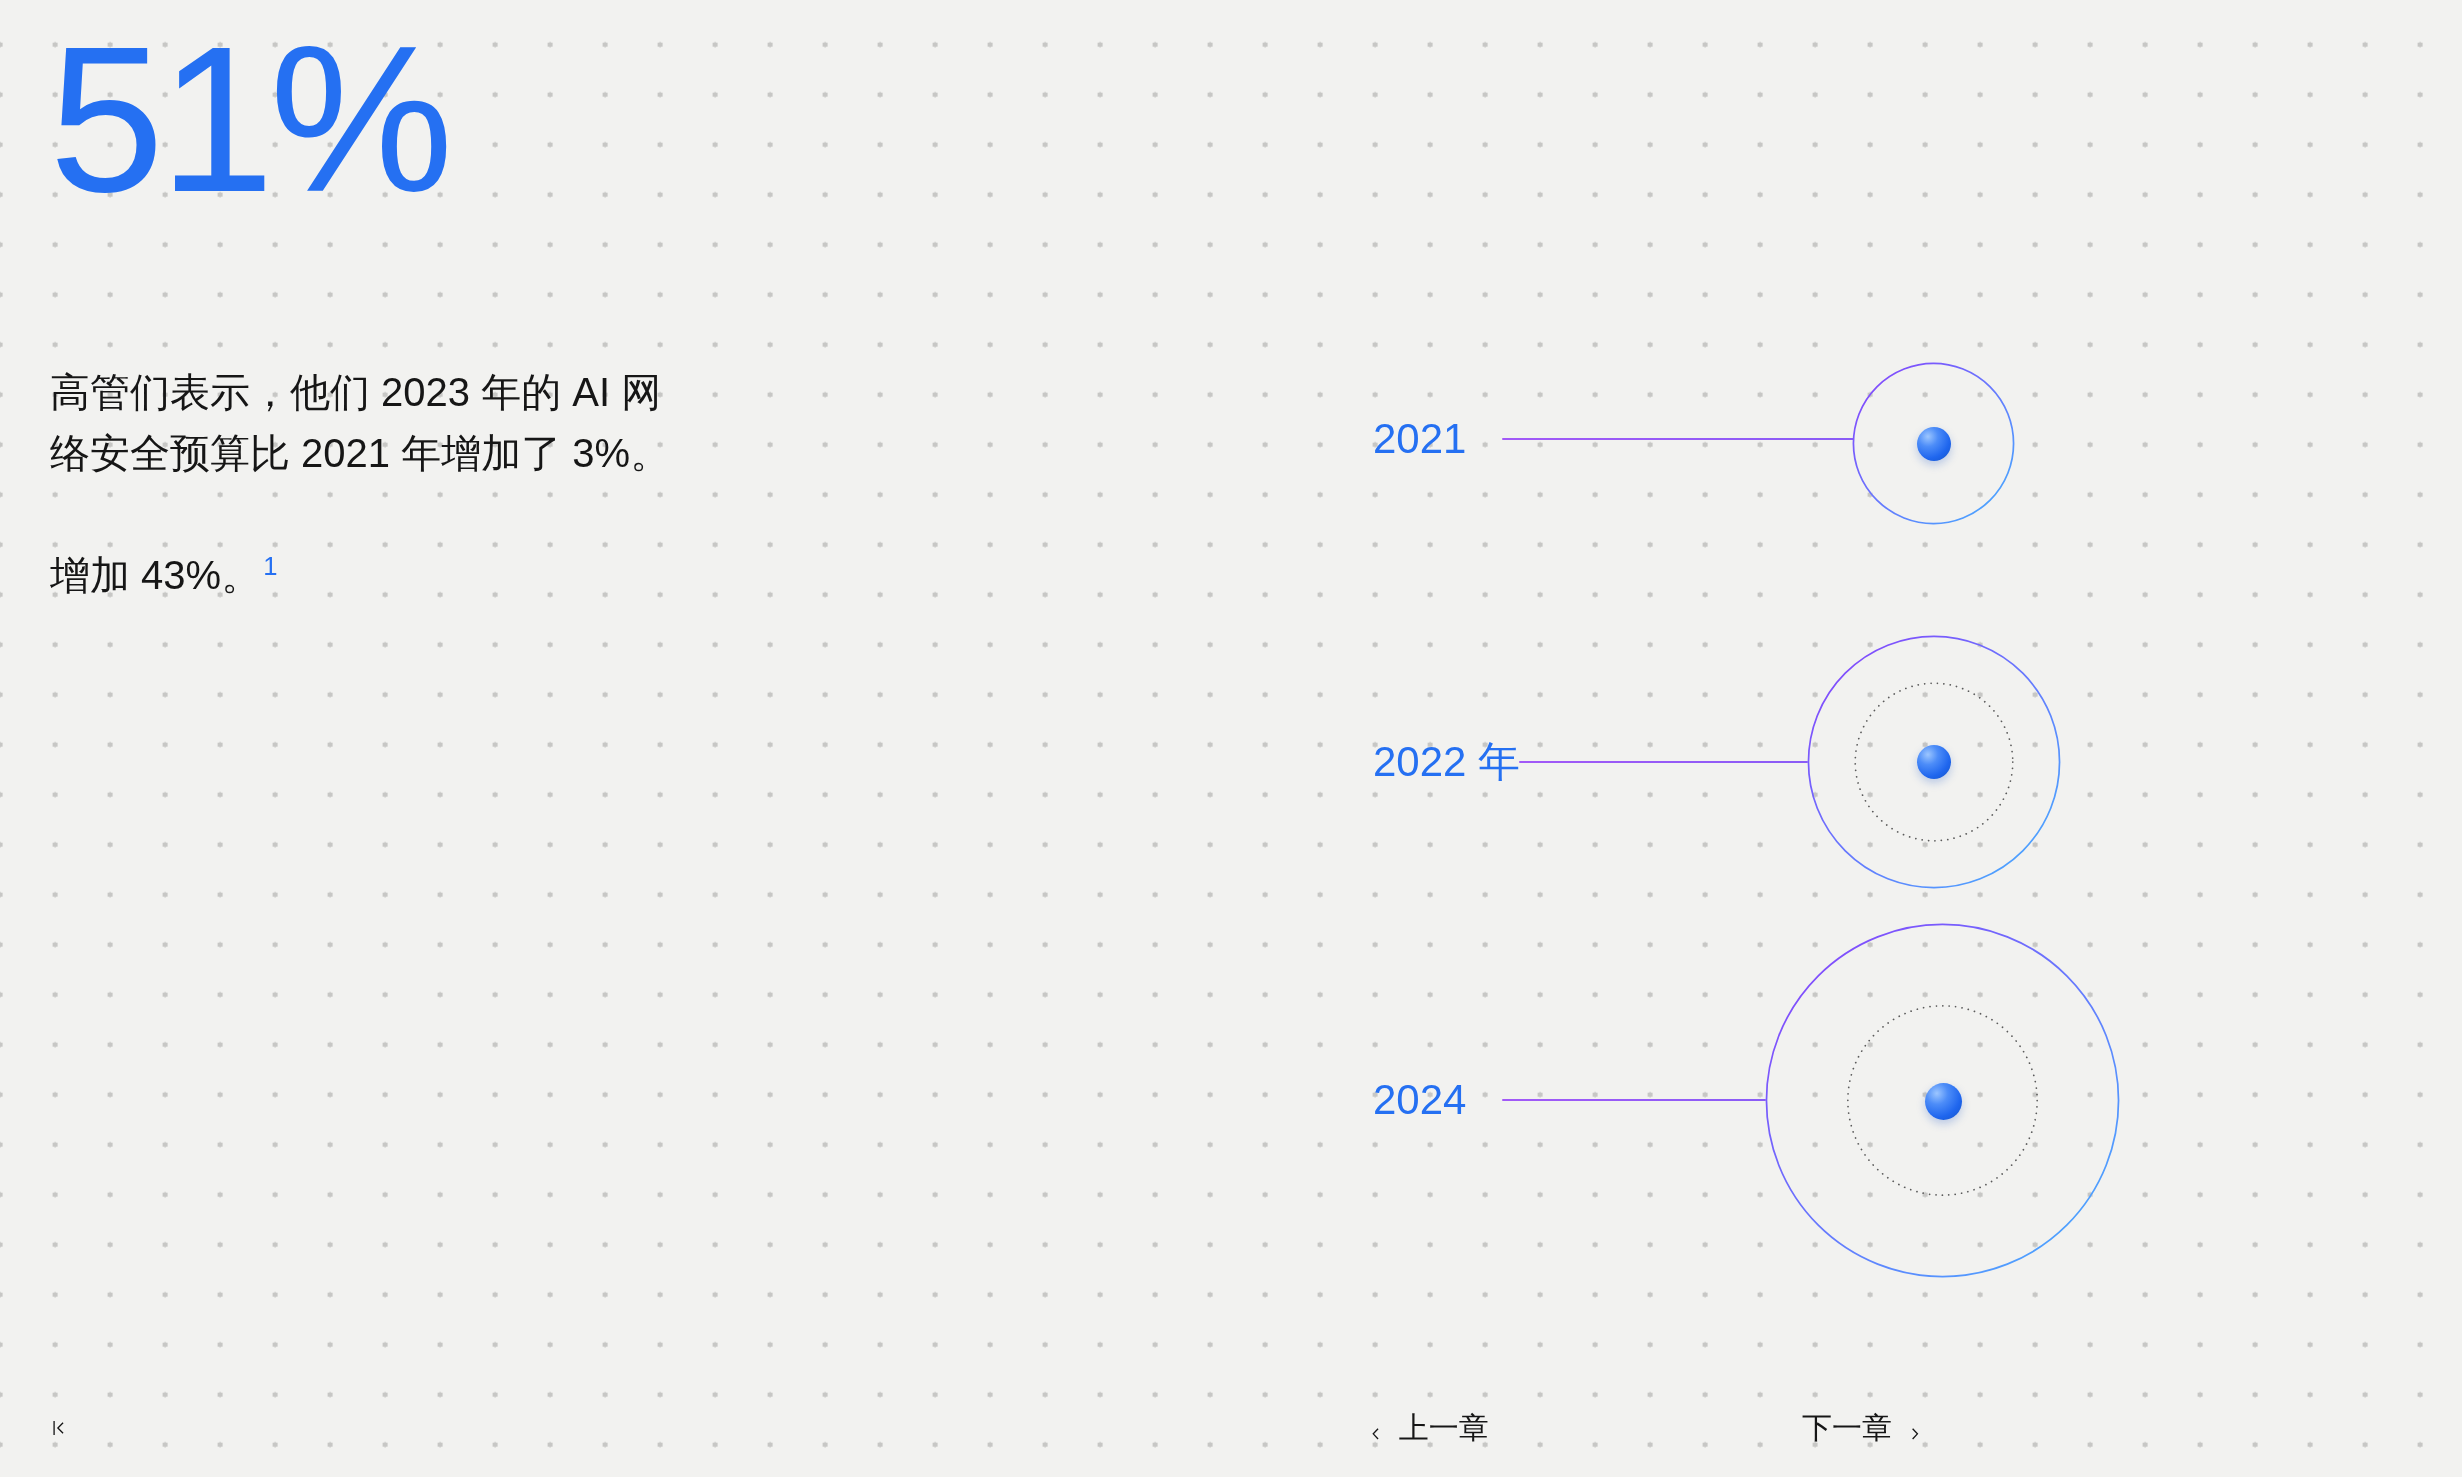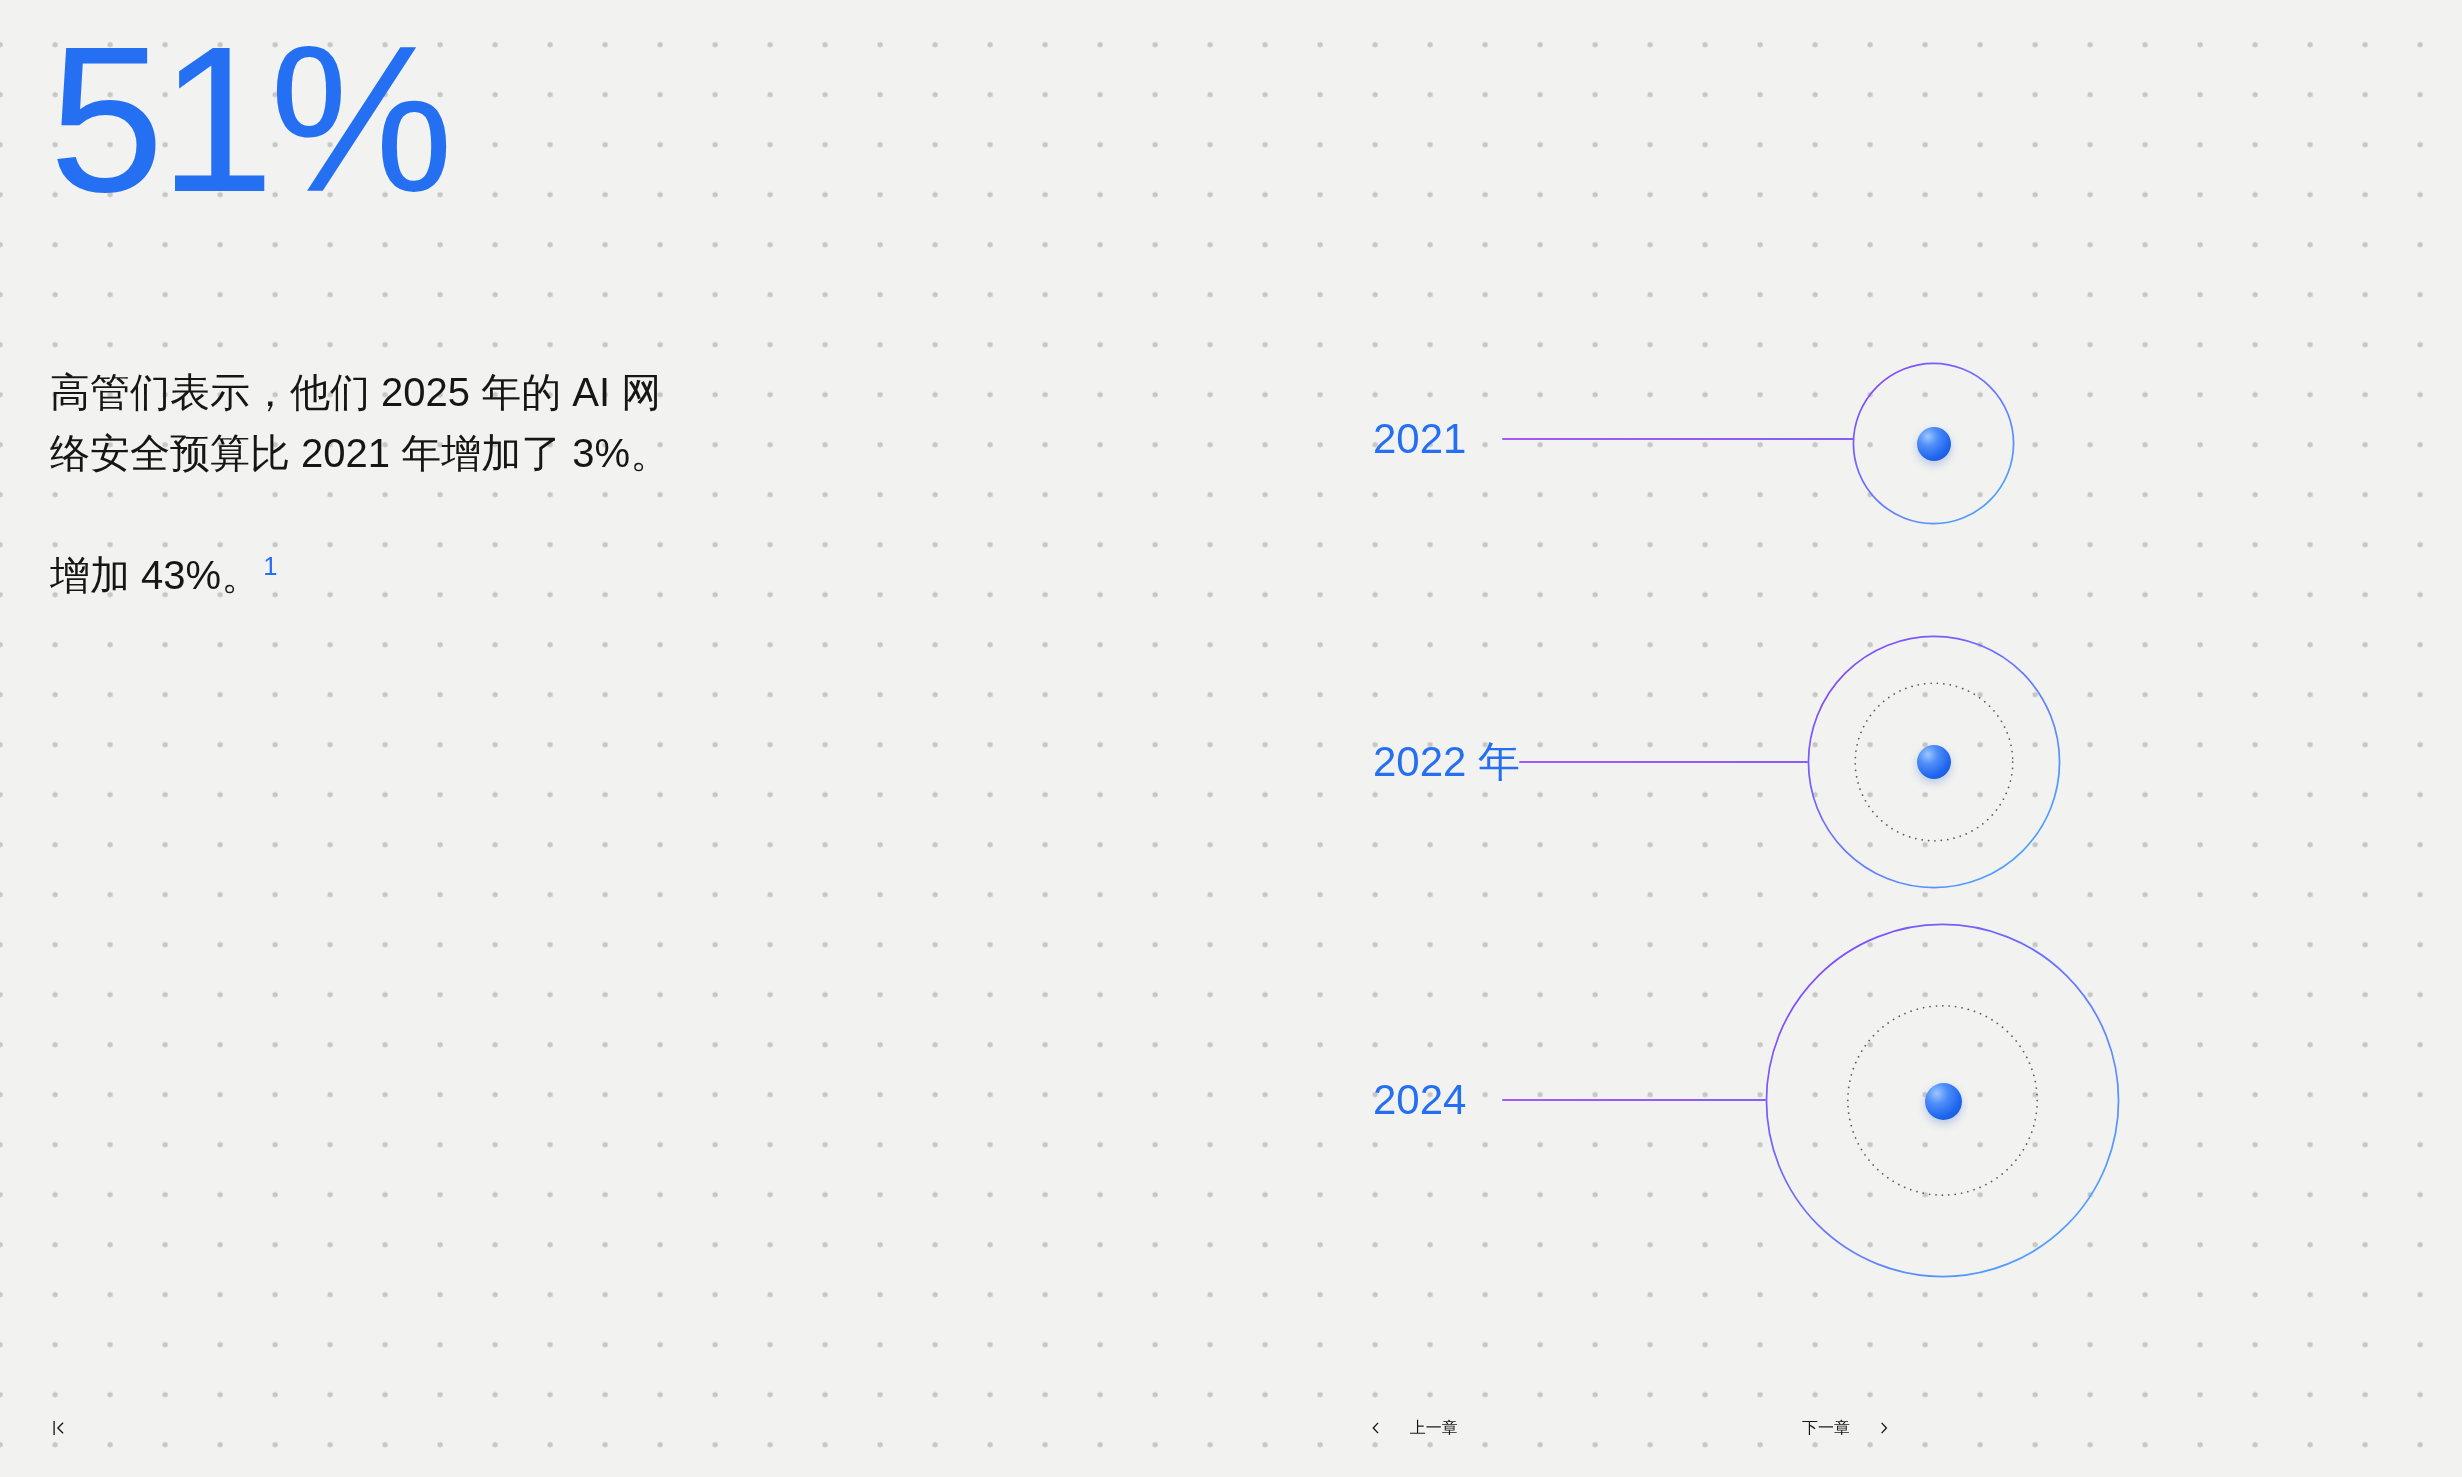--- a/index.html
+++ b/index.html
@@ -40,34 +40,34 @@
     position:absolute;border-radius:50%;
     background:radial-gradient(circle at 32% 28%,#9cc6ff 0%,#4d8df8 30%,#1f66ee 65%,#1452c4 100%);
     box-shadow:0 3.9px 8.9px rgba(20,80,200,0.25);
   }
   footer{
     position:absolute;left:0;top:1401px;width:100%;height:54px;
     color:#161616;font-size:22.7px;
   }
   .nav-btn{
     position:absolute;top:50%;transform:translateY(-50%);
-    display:flex;align-items:center;gap:25px;
+    display:flex;align-items:flex-end;gap:14px;
     background:none;border:none;padding:0;margin:0;cursor:pointer;
-    font-family:inherit;font-size:16px;color:#161616;line-height:1;
+    font-family:inherit;font-size:30px;color:#161616;line-height:1;
   }
   .nav-btn svg{display:block;}
 </style>
 </head>
 <body>
 
 <div class="slide">
 
   <h1 class="headline">51%</h1>
 
-  <p class="body-text"><span>高管们表示，他们 2025 年的 AI 网</span><br>
+  <p class="body-text"><span>高管们表示，他们 2023 年的 AI 网</span><br>
   <span>络安全预算比 2021 年增加了 3%。</span><br>
   <br>
   <span>增加 43%。</span><sup class="fn">1</sup></p>
 
   <div class="year-label" style="top:419px;">2021</div>
   <div class="connector" style="left:1502px;top:438px;width:352px;"></div>
   <svg class="ring" style="left:1850px;top:360px;" width="167" height="167" viewBox="0 0 340 340">
     <defs>
       <linearGradient id="ringGrad1" x1="0" y1="0" x2="1" y2="1">
         <stop offset="0" stop-color="#8a3ffc"></stop>

